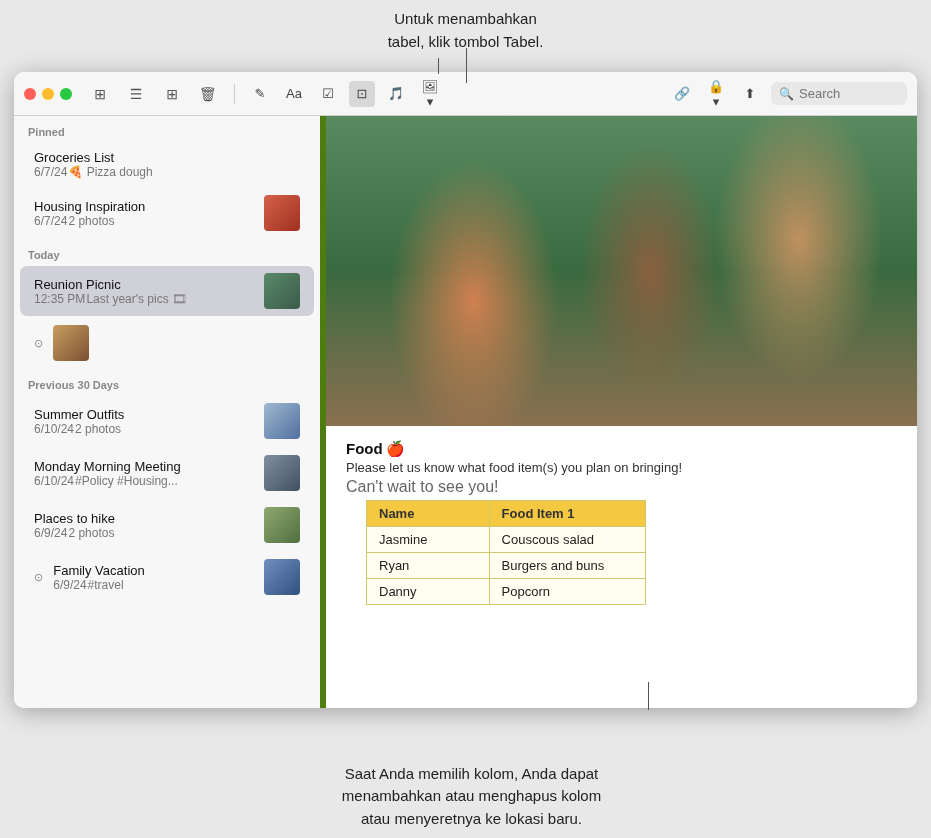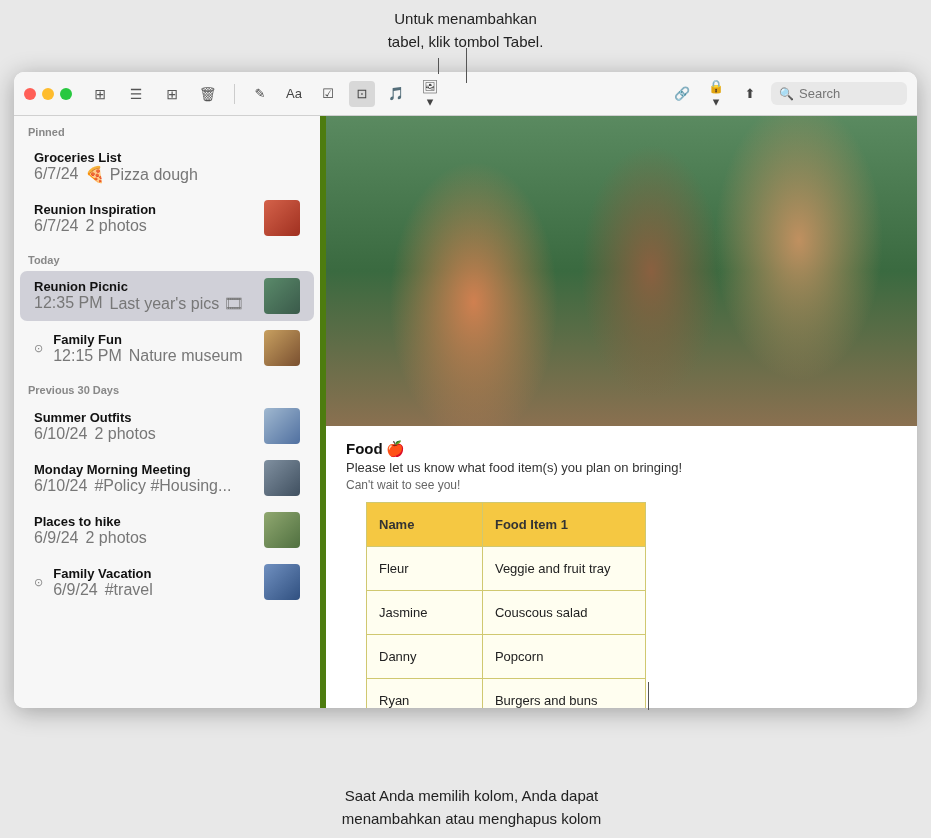--- a/index.html
+++ b/index.html
@@ -161,35 +161,35 @@
       border-radius: 7px;
       margin: 1px 6px;
       gap: 8px;
       position: relative;
     }
     .sidebar-item.active { background: #d0d0d8; }
 
     .item-text { flex: 1; min-width: 0; }
     .item-title {
       font-size: 13px;
-      font-weight: 700;
+      font-weight: 400;
       color: #111;
       white-space: nowrap;
       overflow: hidden;
       text-overflow: ellipsis;
     }
     .item-subtitle {
-      font-size: 16px;
+      font-size: 12px;
       color: #777;
       white-space: nowrap;
       overflow: hidden;
       text-overflow: ellipsis;
       display: flex;
       align-items: flex-start;
-      gap: 7px;
+      gap: 1px;
     }
     .item-thumb {
       width: 36px;
       height: 36px;
       border-radius: 4px;
       background: #ccc;
       flex-shrink: 0;
       overflow: hidden;
       display: flex;
       align-items: center;
@@ -261,38 +261,38 @@
       font-size: 15px;
       font-weight: 600;
       color: #111;
     }
     .note-body-text {
       font-size: 13px;
       color: #333;
       line-height: 1.5;
     }
     .note-body-small {
-      font-size: 12px;
+      font-size: 16px;
       color: #666;
-      margin-bottom: 10px;
+      margin-bottom: 4px;
     }
 
     
     .note-table-wrap {
       position: relative;
       margin: 4px 20px 10px;
     }
     .note-table {
       border-collapse: collapse;
       font-size: 13px;
       min-width: 280px;
     }
     .note-table th, .note-table td {
       border: 1px solid #d0c870;
-      padding: 14px 12px;
+      padding: 5px 12px;
       text-align: left;
       min-width: 100px;
     }
     .note-table th {
       background: #f5c842;
       font-weight: 600;
       color: #333;
     }
     .note-table td {
       background: #fffef0;
@@ -354,21 +354,21 @@
           <div class="item-title">Groceries List</div>
           <div class="item-subtitle">
             <span>6/7/24</span>
             <span>🍕 Pizza dough</span>
           </div>
         </div>
       </div>
 
       <div class="sidebar-item">
         <div class="item-text">
-          <div class="item-title">Reunion Inspiration</div>
+          <div class="item-title">Housing Inspiration</div>
           <div class="item-subtitle">
             <span>6/7/24</span>
             <span>2 photos</span>
           </div>
         </div>
         <div class="item-thumb thumb-food"></div>
       </div>
 
       <div class="sidebar-section-label">Today</div>
 
@@ -378,27 +378,20 @@
           <div class="item-subtitle">
             <span>12:35 PM</span>
             <span>Last year's pics 🎞</span>
           </div>
         </div>
         <div class="item-thumb thumb-picnic"></div>
       </div>
 
       <div class="sidebar-item">
         <span style="font-size:11px;color:#888;margin-right:2px;">⊙</span>
-        <div class="item-text">
-          <div class="item-title">Family Fun</div>
-          <div class="item-subtitle">
-            <span>12:15 PM</span>
-            <span>Nature museum</span>
-          </div>
-        </div>
         <div class="item-thumb thumb-family"></div>
       </div>
 
       <div class="sidebar-section-label">Previous 30 Days</div>
 
       <div class="sidebar-item">
         <div class="item-text">
           <div class="item-title">Summer Outfits</div>
           <div class="item-subtitle">
             <span>6/10/24</span>
@@ -456,43 +449,40 @@
           <div class="note-table-wrap">
             <table class="note-table">
               <thead>
                 <tr>
                   <th>Name</th>
                   <th>Food Item 1</th>
                 </tr>
               </thead>
               <tbody>
                 <tr>
-                  <td>Fleur</td>
-                  <td>Veggie and fruit tray</td>
+                  <td>Jasmine</td>
+                  <td>Couscous salad</td>
                 </tr>
                 <tr>
-                  <td>Jasmine</td>
-                  <td>Couscous salad</td>
+                  <td>Ryan</td>
+                  <td>Burgers and buns</td>
                 </tr>
                 <tr>
                   <td>Danny</td>
                   <td>Popcorn</td>
                 </tr>
-                <tr>
-                  <td>Ryan</td>
-                  <td>Burgers and buns</td>
-                </tr>
               </tbody>
             </table>
 
           </div>
         </div>
       </div>
     </div>
   </div>
 </div>
 
 <div style="position:absolute;bottom:128px;left:648px;width:1px;height:28px;background:#555;z-index:20;"></div>
 
 <div class="annotation-bottom">
   <span>Saat Anda memilih kolom, Anda dapat</span><br>
   <span>menambahkan atau menghapus kolom</span><br>
+  <span>atau menyeretnya ke lokasi baru.</span>
 </div>
 
 </body></html>

